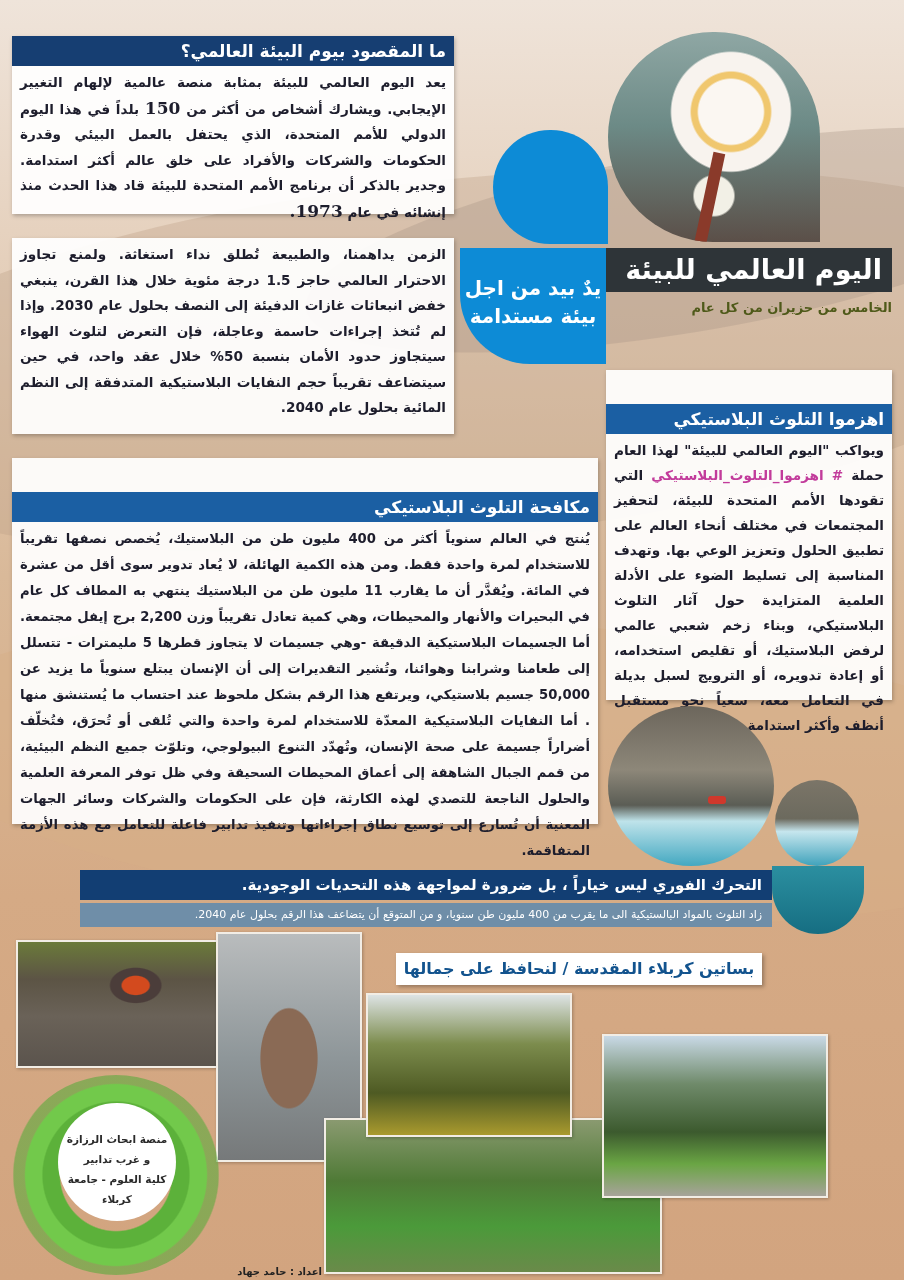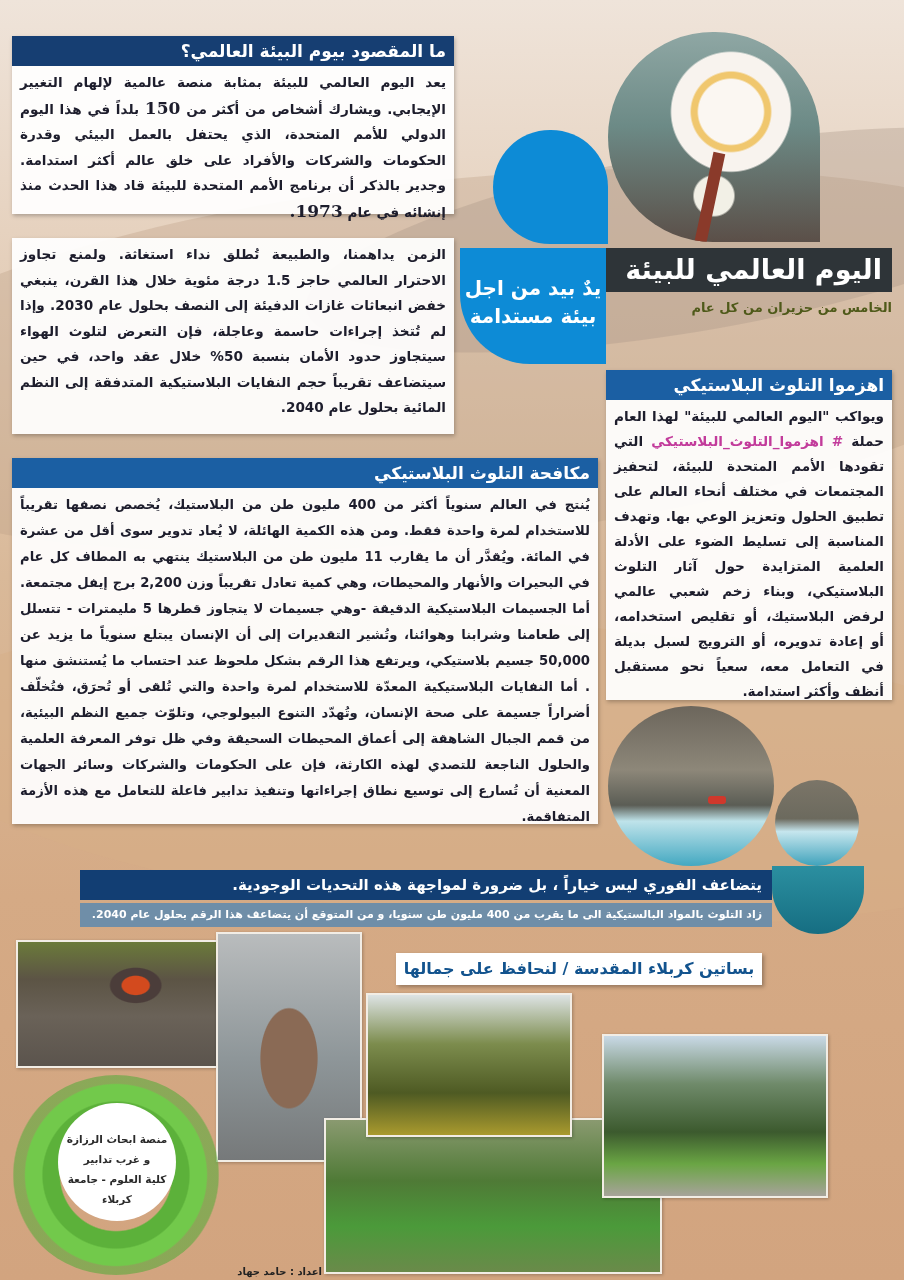--- a/index.html
+++ b/index.html
@@ -11,21 +11,21 @@
   }
   .dune { position: absolute; border-radius: 50%; }
   .dune1 { left: -200px; top: 180px; width: 1300px; height: 360px; background: rgba(190,160,135,0.35); transform: rotate(-6deg); }
   .dune2 { left: -100px; top: 620px; width: 1200px; height: 300px; background: rgba(215,175,135,0.45); transform: rotate(4deg); }
   .dune3 { left: 300px; top: 150px; width: 800px; height: 180px; background: rgba(170,150,135,0.35); transform: rotate(-10deg); }
   .card { position: absolute; background: rgba(255,255,255,0.93); box-shadow: 1px 2px 4px rgba(0,0,0,0.25); direction: rtl; }
   .card-head {
     background: #163e72; color: #fff; font-size: 17px; font-weight: bold;
     padding: 4px 8px; height: 30px; line-height: 22px;
   }
-  .card-head.light { background: #1b5fa3; }
+  .card-head.light { background: #1b5fa3; margin-top: 34px; }
   .card-body {
     padding: 4px 8px; font-size: 13.6px; line-height: 25.5px; font-weight: bold;
     color: #1d1d2c; text-align: justify;
   }
   .big { font-family: "DejaVu Serif", serif; font-size: 17px; }
   .hashtag { color: #c23b9b; }
 
   
   .title-box {
     position: absolute; left: 606px; top: 248px; width: 286px; height: 44px;
@@ -54,21 +54,21 @@
   .plastic-small { position: absolute; left: 775px; top: 780px; width: 84px; height: 86px; border-radius: 50%;
     background: linear-gradient(180deg, #7b7568 0%, #6c6a5e 45%, #c6e6ee 60%, #3fa2bb 100%); }
   .ocean { position: absolute; left: 772px; top: 866px; width: 92px; height: 68px; border-radius: 0 0 46px 46px;
     background: linear-gradient(180deg, #2b8fa0 0%, #166e82 100%); }
   .red-bit { position: absolute; left: 100px; top: 90px; width: 18px; height: 8px; background: #d0382c; border-radius: 3px; }
 
   
   .banner1 { position: absolute; left: 80px; top: 870px; width: 692px; height: 30px; background: #123e73;
     color: #fff; font-size: 15px; font-weight: bold; direction: rtl; padding: 4px 10px; line-height: 22px; }
   .banner2 { position: absolute; left: 80px; top: 903px; width: 692px; height: 24px; background: #6f8ea8;
-    color: #fff; font-size: 11px; direction: rtl; padding: 3px 10px; line-height: 18px; font-weight: bold; }
+    color: #fff; font-size: 11px; direction: rtl; padding: 3px 10px; line-height: 18px; }
   .gardens-title { position: absolute; left: 396px; top: 953px; width: 366px; height: 32px; background: #fff;
     box-shadow: 2px 2px 4px rgba(0,0,0,0.3); color: #12538e; font-size: 16px; font-weight: bold;
     direction: rtl; text-align: center; line-height: 32px; }
 
   .photo { position: absolute; border: 2px solid #f2ede5; box-shadow: 1px 1px 3px rgba(0,0,0,0.25); }
   .ph-fire { left: 16px; top: 940px; width: 218px; height: 128px;
     background: radial-gradient(ellipse at 55% 35%, #d34a1e 0 8%, #4b3d3a 9% 15%, transparent 16%),
                 linear-gradient(180deg, #6b7a3a 0%, #5c5445 30%, #6a6258 60%, #5b544d 100%); }
   .ph-otter { left: 216px; top: 932px; width: 146px; height: 230px;
     background: radial-gradient(ellipse at 50% 55%, #8a6a55 0 28%, transparent 29%),
@@ -134,21 +134,21 @@
   <div class="card-head light">مكافحة التلوث البلاستيكي</div>
   <div class="card-body" style="font-size:13.2px; line-height:26px;">يُنتج في العالم سنوياً أكثر من 400 مليون طن من البلاستيك، يُخصص نصفها تقريباً للاستخدام لمرة واحدة فقط. ومن هذه الكمية الهائلة، لا يُعاد تدوير سوى أقل من عشرة في المائة. ويُقدَّر أن ما يقارب 11 مليون طن من البلاستيك ينتهي به المطاف كل عام في البحيرات والأنهار والمحيطات، وهي كمية تعادل تقريباً وزن 2,200 برج إيفل مجتمعة. أما الجسيمات البلاستيكية الدقيقة -وهي جسيمات لا يتجاوز قطرها 5 مليمترات - تتسلل إلى طعامنا وشرابنا وهوائنا، وتُشير التقديرات إلى أن الإنسان يبتلع سنوياً ما يزيد عن 50,000 جسيم بلاستيكي، ويرتفع هذا الرقم بشكل ملحوظ عند احتساب ما يُستنشق منها . أما النفايات البلاستيكية المعدّة للاستخدام لمرة واحدة والتي تُلقى أو تُحرَق، فتُخلّف أضراراً جسيمة على صحة الإنسان، وتُهدّد التنوع البيولوجي، وتلوّث جميع النظم البيئية، من قمم الجبال الشاهقة إلى أعماق المحيطات السحيقة وفي ظل توفر المعرفة العلمية والحلول الناجعة للتصدي لهذه الكارثة، فإن على الحكومات والشركات وسائر الجهات المعنية أن تُسارع إلى توسيع نطاق إجراءاتها وتنفيذ تدابير فاعلة للتعامل مع هذه الأزمة المتفاقمة.</div>
 </div>
 
 <div class="plastic-big">
     <div class="red-bit"></div>
   </div>
 <div class="plastic-small"></div>
 <div class="ocean"></div>
 
-<div class="banner1">يتضاعف الفوري ليس خياراً ، بل ضرورة لمواجهة هذه التحديات الوجودية.</div>
+<div class="banner1">التحرك الفوري ليس خياراً ، بل ضرورة لمواجهة هذه التحديات الوجودية.</div>
 <div class="banner2">زاد التلوث بالمواد البالستيكية الى ما يقرب من 400 مليون طن سنويا، و من المتوقع أن يتضاعف هذا الرقم بحلول عام 2040.</div>
 
 <div class="gardens-title">بساتين كربلاء المقدسة / لنحافظ على جمالها</div>
 
 <div class="photo ph-fire"></div>
 <div class="photo ph-otter"></div>
 <div class="photo ph-palms2"></div>
 <div class="photo ph-palms1"></div>
 <div class="photo ph-palms3"></div>
 

